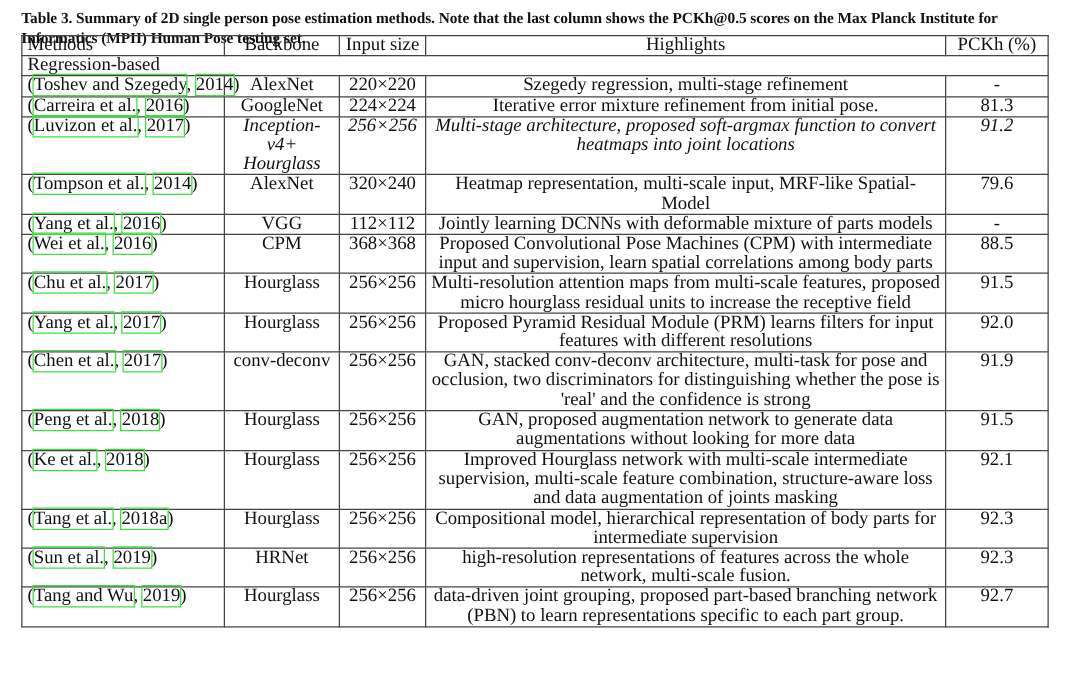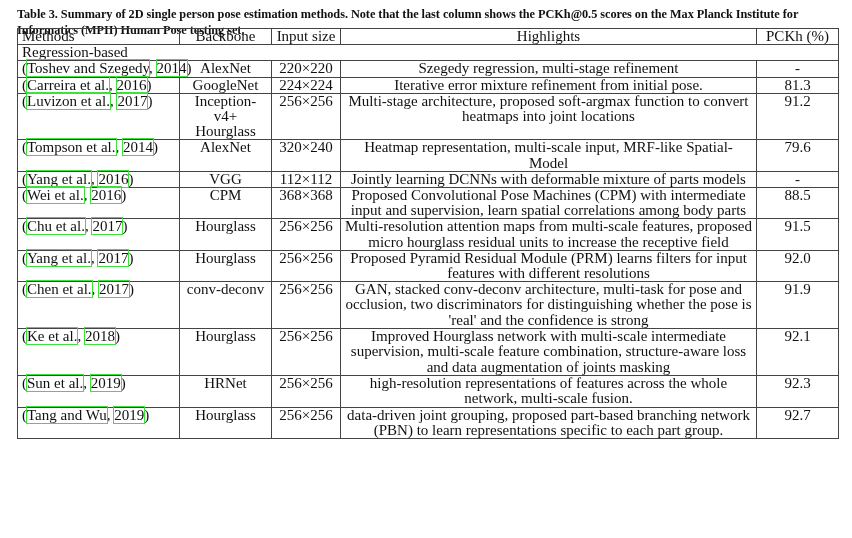--- a/index.html
+++ b/index.html
@@ -11,21 +11,21 @@
             font-size:15px; line-height:15.2px; table-layout:fixed; }
   table.t td, table.t th { border:1px solid #444; padding:0 4px; vertical-align:top; font-weight:normal; }
   table.t th { text-align:center; height:15px; }
   table.t th.m { text-align:left; }
   td.c { text-align:center; }
   td.group { font-weight:bold; text-align:left; border-left:1px solid #444; border-right:1px solid #444; padding-left:9px; }
   td.method { text-align:left; white-space:nowrap; padding-left:9px; }
   tr.r1 td { height:15px; }
   tr.r2 td { height:30px; }
   tr.r3 td { height:46px; }
-  td.mid { vertical-align:middle; }
+  td.mid { vertical-align:middle;font-style:italic; }
   .cite { display:inline; }
   .box { outline:1.5px solid #3ee03e; outline-offset:0; }
 </style>
 </head>
 <body>
 
 <div class="caption">Table 3. Summary of 2D single person pose estimation methods. Note that the last column shows the PCKh@0.5 scores on the Max Planck Institute for Informatics (MPII) Human Pose testing set.</div>
 
 <table class="t">
   <colgroup>
@@ -104,26 +104,40 @@
         <td class="c">Proposed Pyramid Residual Module (PRM) learns filters for input features with different resolutions</td>
         <td class="c">92.0</td>
       </tr>
       <tr class="r3">
         <td class="method"><span>(</span><span class="cite box">Chen et al.</span><span>, </span><span class="cite box">2017</span><span>)</span></td>
         <td class="c">conv-deconv</td>
         <td class="c">256×256</td>
         <td class="c">GAN, stacked conv-deconv architecture, multi-task for pose and occlusion, two discriminators for distinguishing whether the pose is 'real' and the confidence is strong</td>
         <td class="c">91.9</td>
       </tr>
+      <tr class="r2">
+        <td class="method"><span>(</span><span class="cite box">Peng et al.</span><span>, </span><span class="cite box">2018</span><span>)</span></td>
+        <td class="c">Hourglass</td>
+        <td class="c">256×256</td>
+        <td class="c">GAN, proposed augmentation network to generate data augmentations without looking for more data</td>
+        <td class="c">91.5</td>
+      </tr>
       <tr class="r3">
         <td class="method"><span>(</span><span class="cite box">Ke et al.</span><span>, </span><span class="cite box">2018</span><span>)</span></td>
         <td class="c">Hourglass</td>
         <td class="c">256×256</td>
         <td class="c">Improved Hourglass network with multi-scale intermediate supervision, multi-scale feature combination, structure-aware loss and data augmentation of joints masking</td>
         <td class="c">92.1</td>
+      </tr>
+      <tr class="r2">
+        <td class="method"><span>(</span><span class="cite box">Tang et al.</span><span>, </span><span class="cite box">2018a</span><span>)</span></td>
+        <td class="c">Hourglass</td>
+        <td class="c">256×256</td>
+        <td class="c">Compositional model, hierarchical representation of body parts for intermediate supervision</td>
+        <td class="c">92.3</td>
       </tr>
       <tr class="r2">
         <td class="method"><span>(</span><span class="cite box">Sun et al.</span><span>, </span><span class="cite box">2019</span><span>)</span></td>
         <td class="c">HRNet</td>
         <td class="c">256×256</td>
         <td class="c">high-resolution representations of features across the whole network, multi-scale fusion.</td>
         <td class="c">92.3</td>
       </tr>
       <tr class="r2">
         <td class="method"><span>(</span><span class="cite box">Tang and Wu</span><span>, </span><span class="cite box">2019</span><span>)</span></td>

